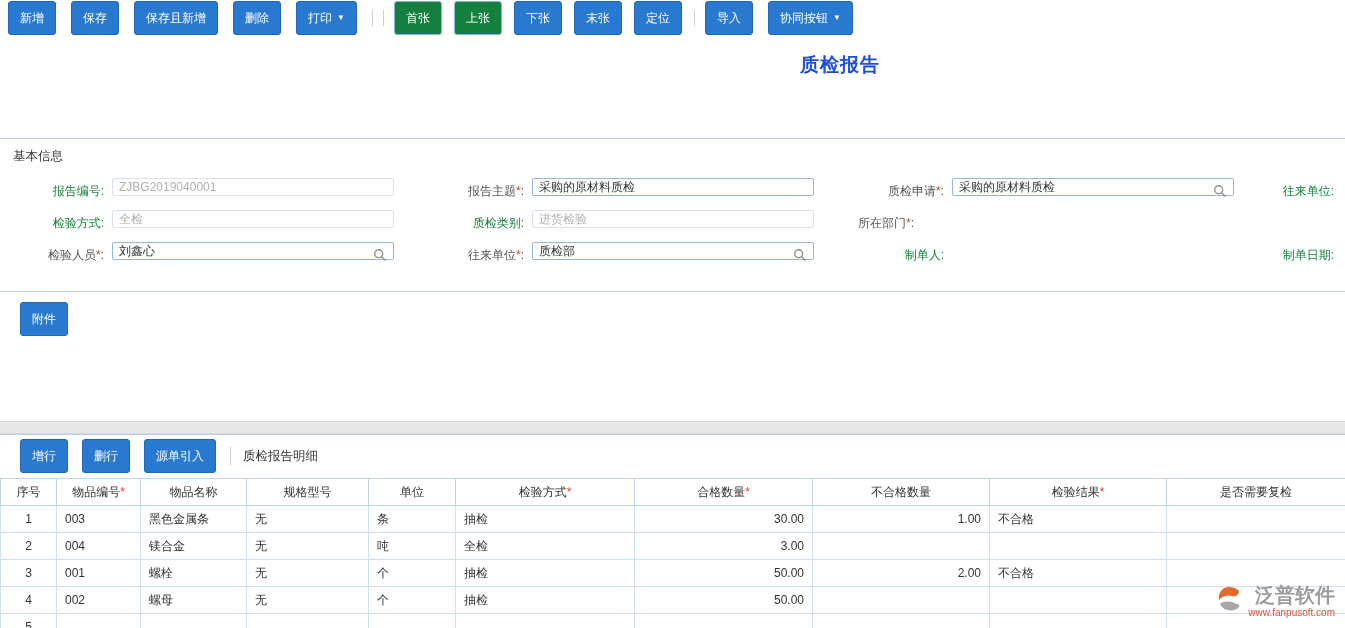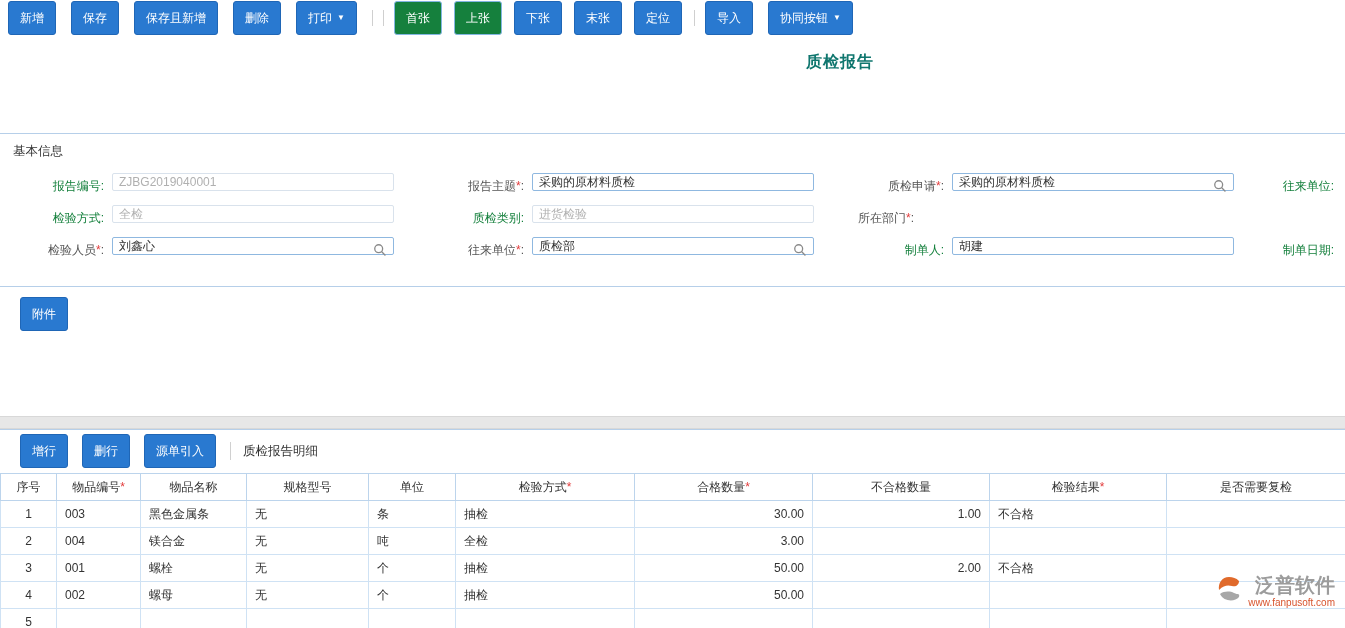--- a/index.html
+++ b/index.html
@@ -18,21 +18,21 @@
     display:inline-flex; align-items:center; gap:5px; margin-right:15px;
     font-family:inherit; white-space:nowrap;
   }
   .tbtn.nav { margin-right:12px; }
   .tbtn.light { background:#15803d; border-color:#83b6e2; }
   .caret { font-size:8px; line-height:1; }
   .tb-sep { width:1px; height:16px; background:#cfcfcf; margin:0 10px 0 0; }
 
   
   .title-row { width:1680px; text-align:center; padding:16px 0 60px; }
-  .page-title { font-size:16px; font-weight:bold; color:#0f766e; letter-spacing:1px; }
+  .page-title { font-size:19px; font-weight:bold; color:#1d4ed8; letter-spacing:1px; }
 
   
   .sec-basic { border-top:1px solid #b6cfe9; }
   .sec-head { padding:9px 0 10px 13px; font-size:12.5px; color:#333; }
   .form { width:1680px; padding-bottom:20px; }
   .form-row { display:flex; height:32px; align-items:center; }
   .fgroup { width:420px; display:flex; align-items:center; }
   .flabel { flex:0 0 112px; text-align:right; padding-right:8px; color:#15803d; white-space:nowrap; }
   .flabel.req { color:#555; }
   .fgroup.col4 .flabel { flex-basis:86px; padding-right:12px; }
@@ -62,21 +62,21 @@
   table.grid { border-collapse:collapse; table-layout:fixed; width:1345px; }
   .grid th {
     border:1px solid #bcd4ec; height:27px; font-weight:normal; text-align:center;
     padding:0 4px; white-space:nowrap; overflow:hidden; color:#333; background:#fff;
   }
   .grid td { border:1px solid #cfe2f4; height:27px; padding:0 8px; white-space:nowrap; overflow:hidden; }
   .grid td.c { text-align:center; }
   .grid td.r { text-align:right; }
 
   
-  .watermark { position:absolute; right:10px; bottom:20px; display:flex; align-items:center; gap:5px; }
+  .watermark { position:absolute; right:10px; bottom:10px; display:flex; align-items:center; gap:5px; }
   .wm-text { display:flex; flex-direction:column; align-items:flex-end; }
   .wm-brand { font-size:20px; font-weight:bold; color:#9c9c9c; line-height:1; }
   .wm-url { font-size:10px; color:#d8542e; margin-top:2px; }
 </style>
 </head>
 <body>
 
 <div class="toolbar">
   <button class="tbtn">新增</button>
   <button class="tbtn">保存</button>
@@ -167,21 +167,20 @@
         <span class="iwrap">
           <input class="fin has-icon" value="质检部" style="">
           <span class="search-ic"><svg width="14" height="14" viewBox="0 0 16 16">
                 <circle cx="6.5" cy="6.5" r="4.5" fill="none" stroke="#8a8a8a" stroke-width="1.5"></circle>
                 <line x1="10" y1="10" x2="14.2" y2="14.2" stroke="#8a8a8a" stroke-width="1.5"></line>
               </svg></span>
         </span>
       </div>
       <div class="fgroup">
         <span class="flabel"><span>制单人</span><span class="mark"></span><span>:</span></span>
-        <span class="iwrap"><input class="fin" value="胡建" style=""></span>
       </div>
       <div class="fgroup col4">
         <span class="flabel"><span>制单日期</span><span class="mark"></span><span>:</span></span>
 
       </div>
     </div>
 
   </div>
 </div>
 

